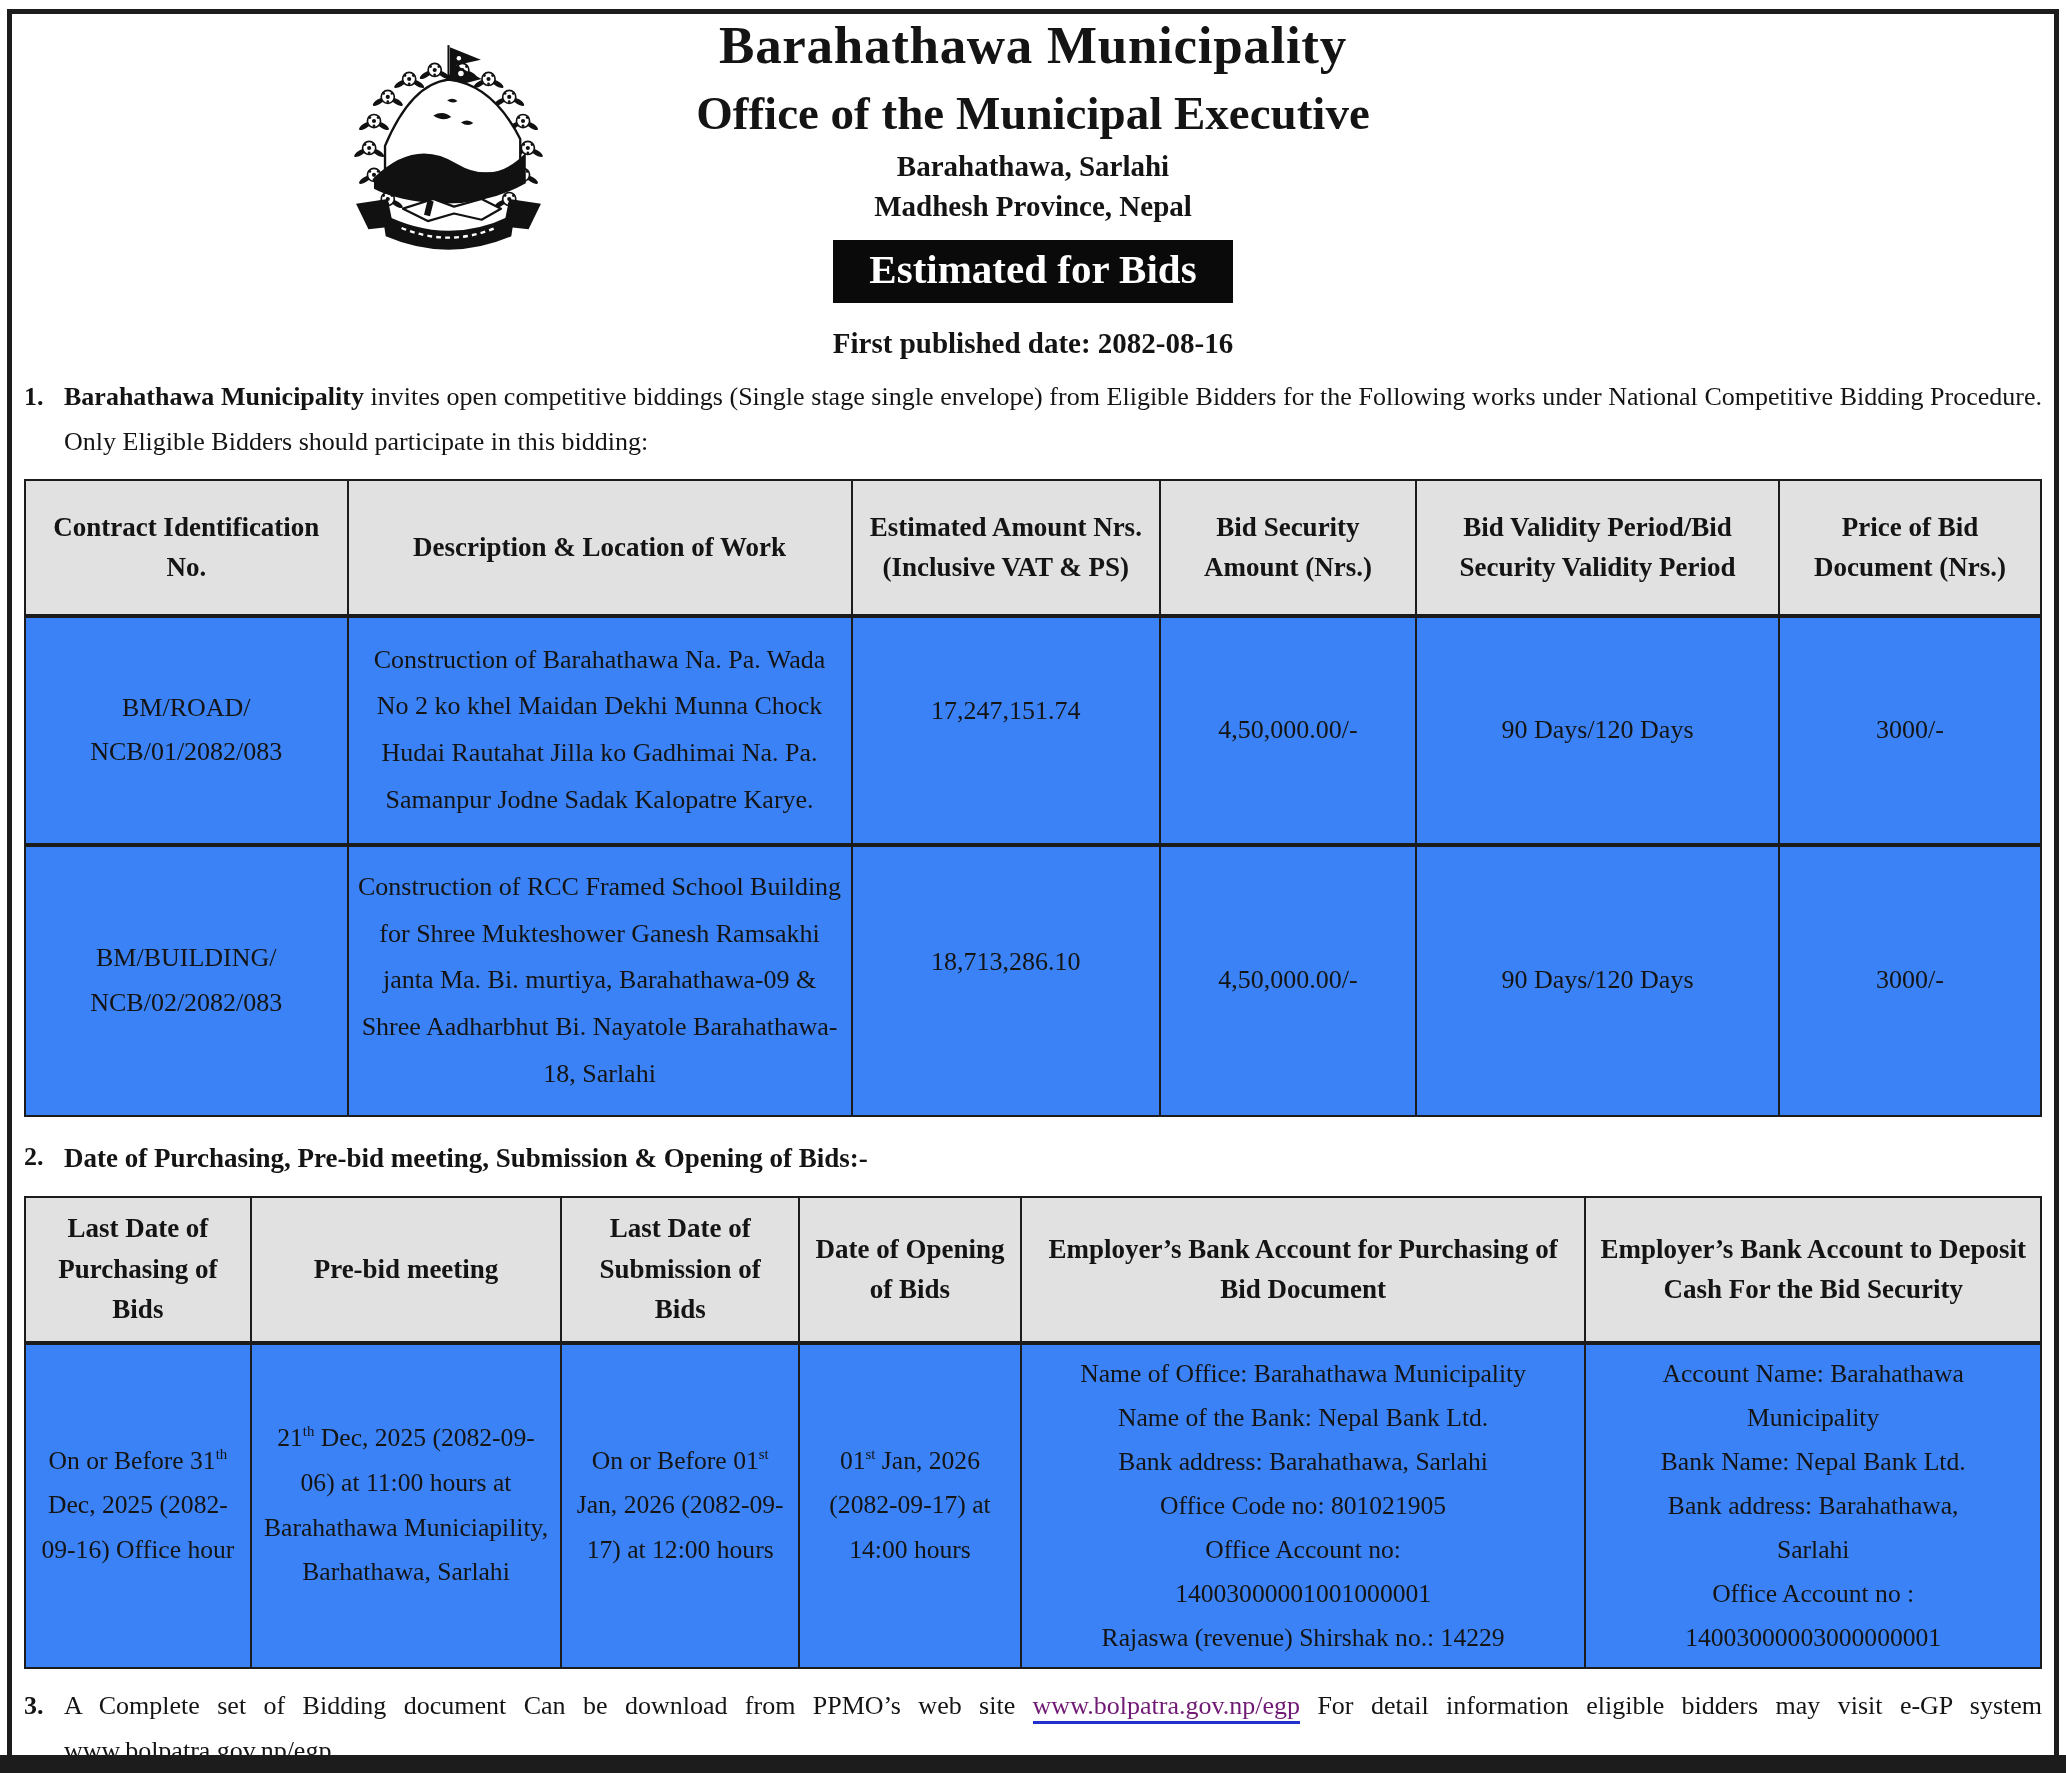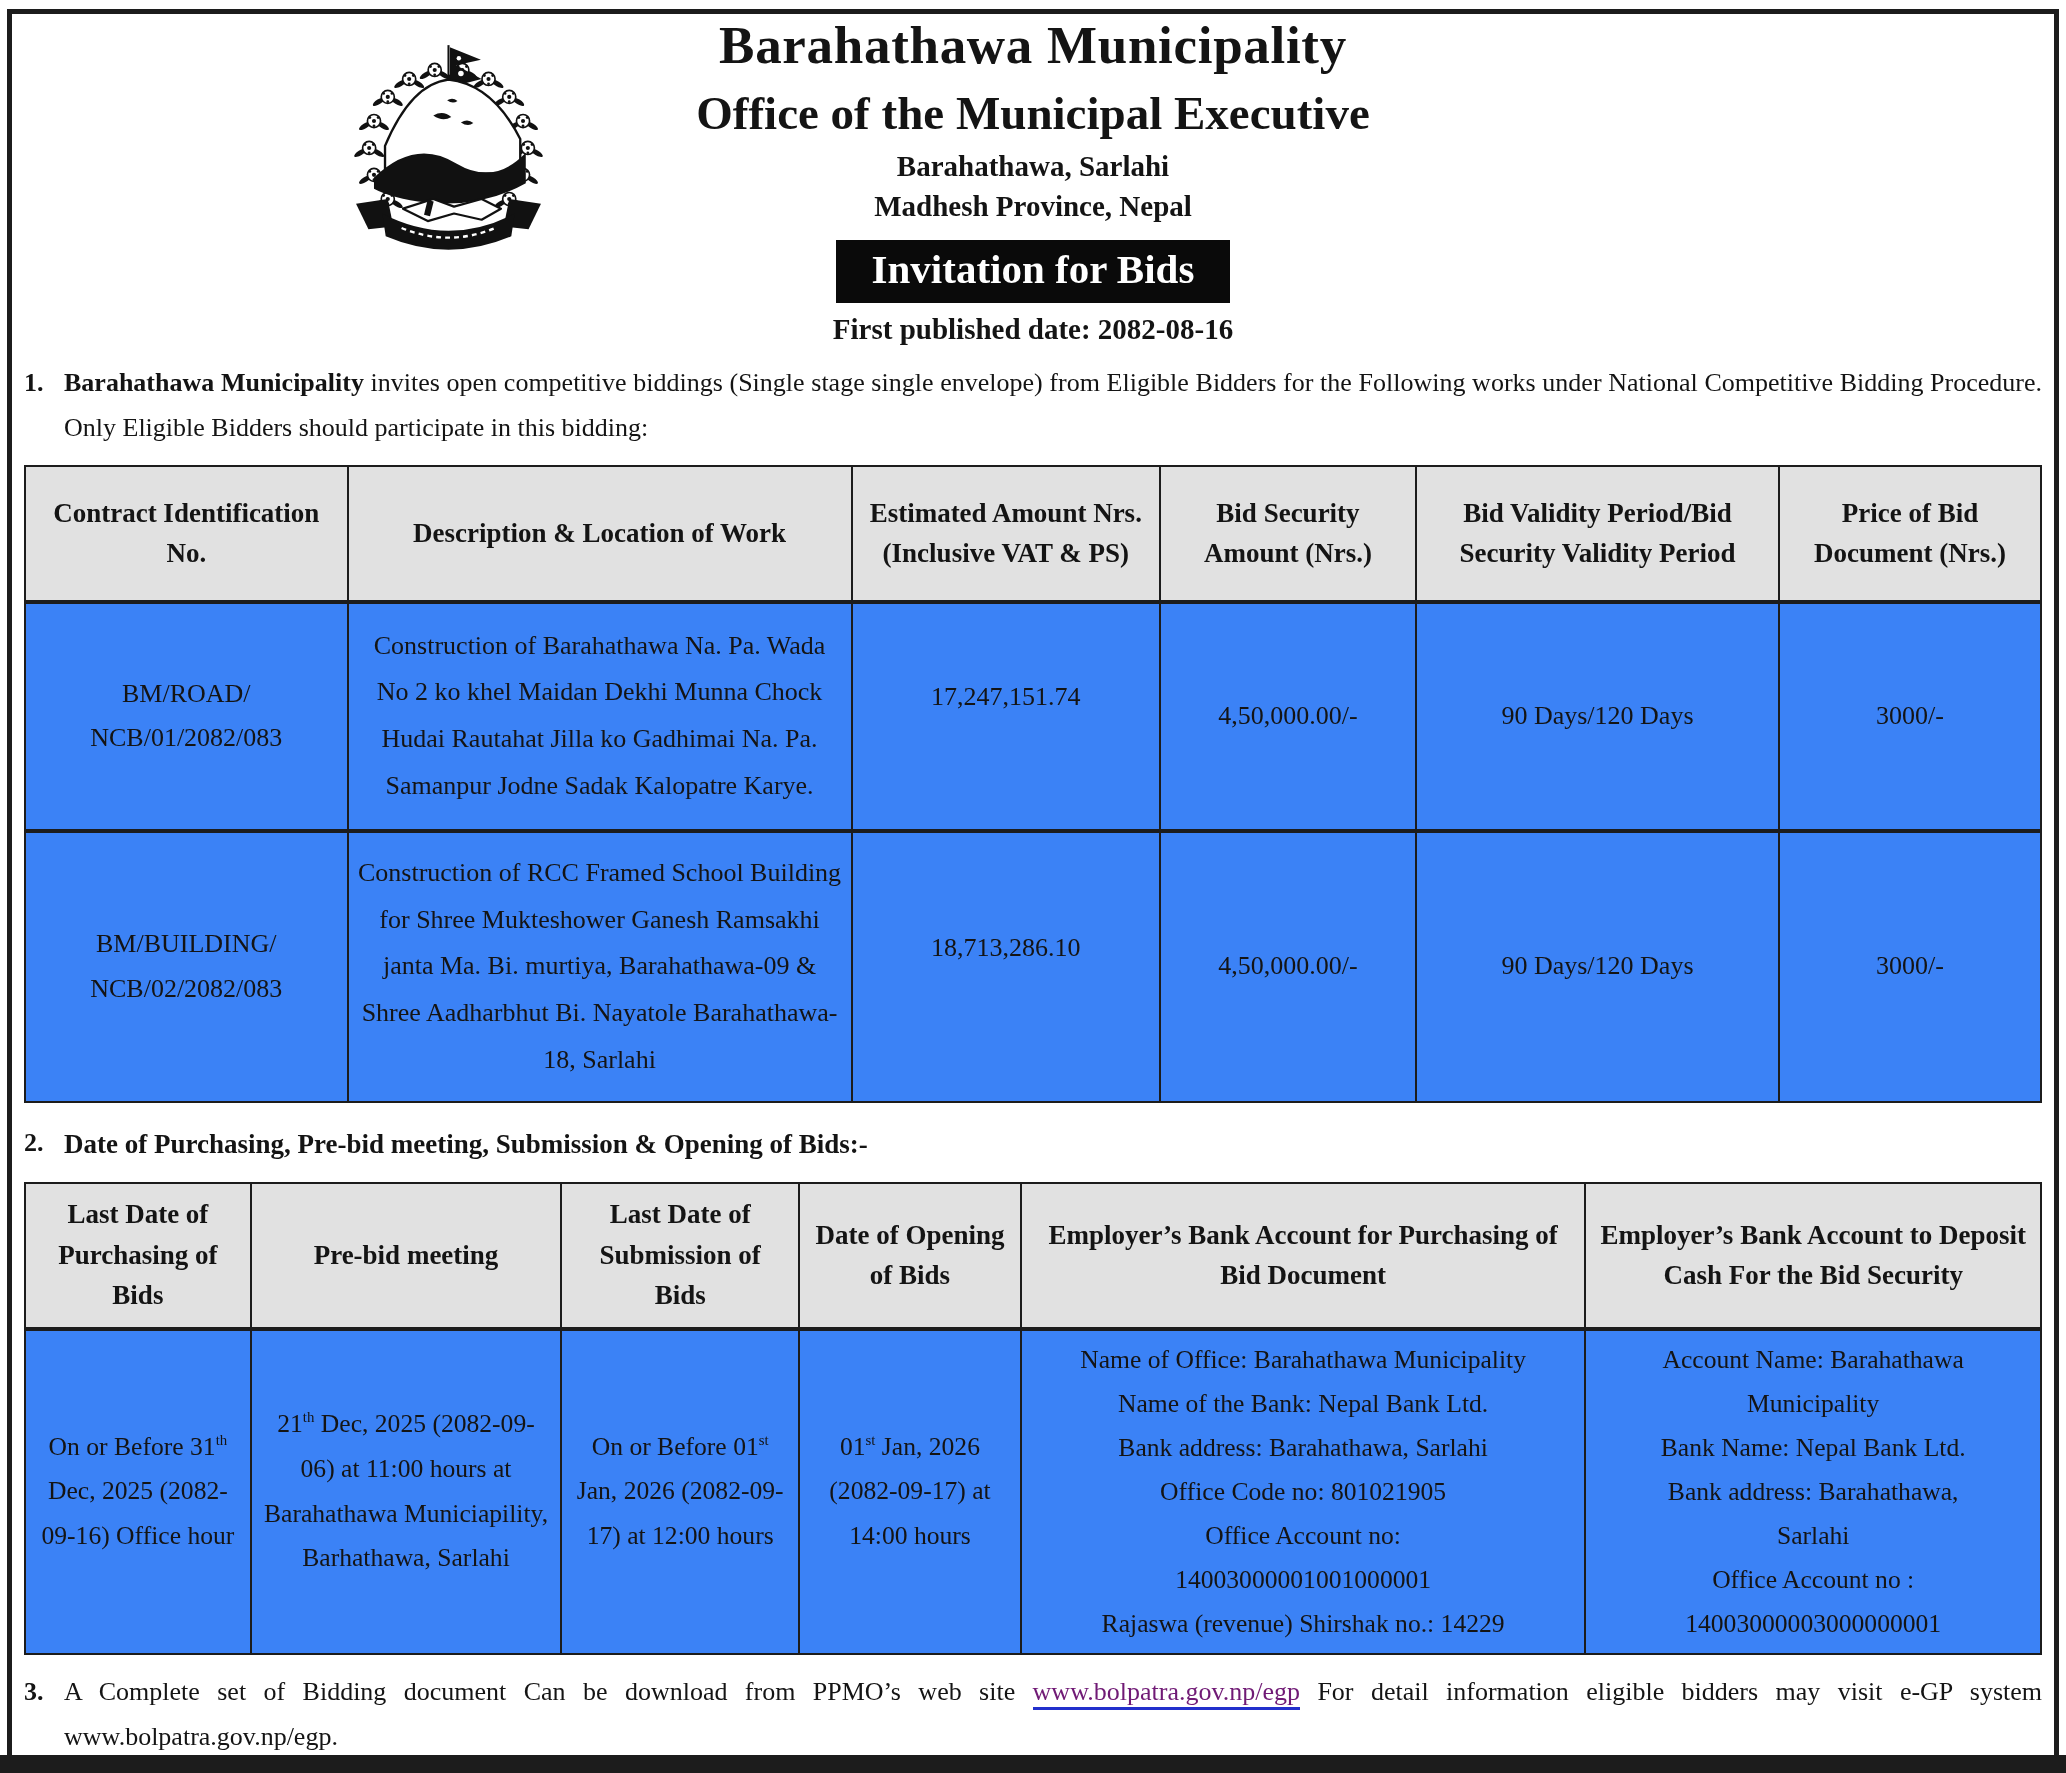--- a/index.html
+++ b/index.html
@@ -38,21 +38,21 @@
   .addr + .addr { margin-top: 7px; }
   .banner-wrap { margin-top: 17px; }
   .banner {
     display: inline-block;
     background: #0a0a0a;
     color: #ffffff;
     font-size: 41px;
     font-weight: 700;
     padding: 4.3px 36px 10px 36px;
   }
-  .published { font-size: 29px; font-weight: 700; margin-top: 10px; }
+  .published { font-size: 29px; font-weight: 700; margin-top: 24px; }
   
   .para { display: flex; align-items: flex-start; margin-top: 15.6px; font-size: 26px; line-height: 1.72; }
   .para .num { flex: 0 0 40px; font-weight: 700; }
   .para .ptext { flex: 1; text-align: justify; }
   .para .ptext b { font-weight: 700; }
   .sec2 { margin-top: 18.5px; margin-bottom: 14px; }
   .sec2 .ptext { font-weight: 700; font-size: 27px; text-align: left; }
   .sec2 .num { font-weight: 700; }
   
   table.t {
@@ -153,21 +153,21 @@
           <path d="M54 250 Q150 300 246 250 L241 283 Q150 322 59 283 Z" fill="#111"></path>
           <path d="M82 271 Q150 299 218 271" stroke="#fff" stroke-width="3.4" fill="none" stroke-dasharray="7 6"></path>
         </g>
       </svg>
 
       <h1>Barahathawa Municipality</h1>
       <h2>Office of the Municipal Executive</h2>
       <div class="addr">Barahathawa, Sarlahi</div>
       <div class="addr">Madhesh Province, Nepal</div>
       <div class="banner-wrap">
-        <span class="banner">Invitation for Bids</span>
+        <span class="banner">Estimated for Bids</span>
       </div>
       <div class="published">First published date: 2082-08-16</div>
     </header>
 
     <div class="para">
       <span class="num">1.</span>
       <div class="ptext"><b>Barahathawa Municipality</b><span> invites open competitive biddings (Single stage single envelope) from Eligible Bidders for the Following works under National Competitive Bidding Procedure. Only Eligible Bidders should participate in this bidding:</span></div>
     </div>
 
     <table class="t t1">

